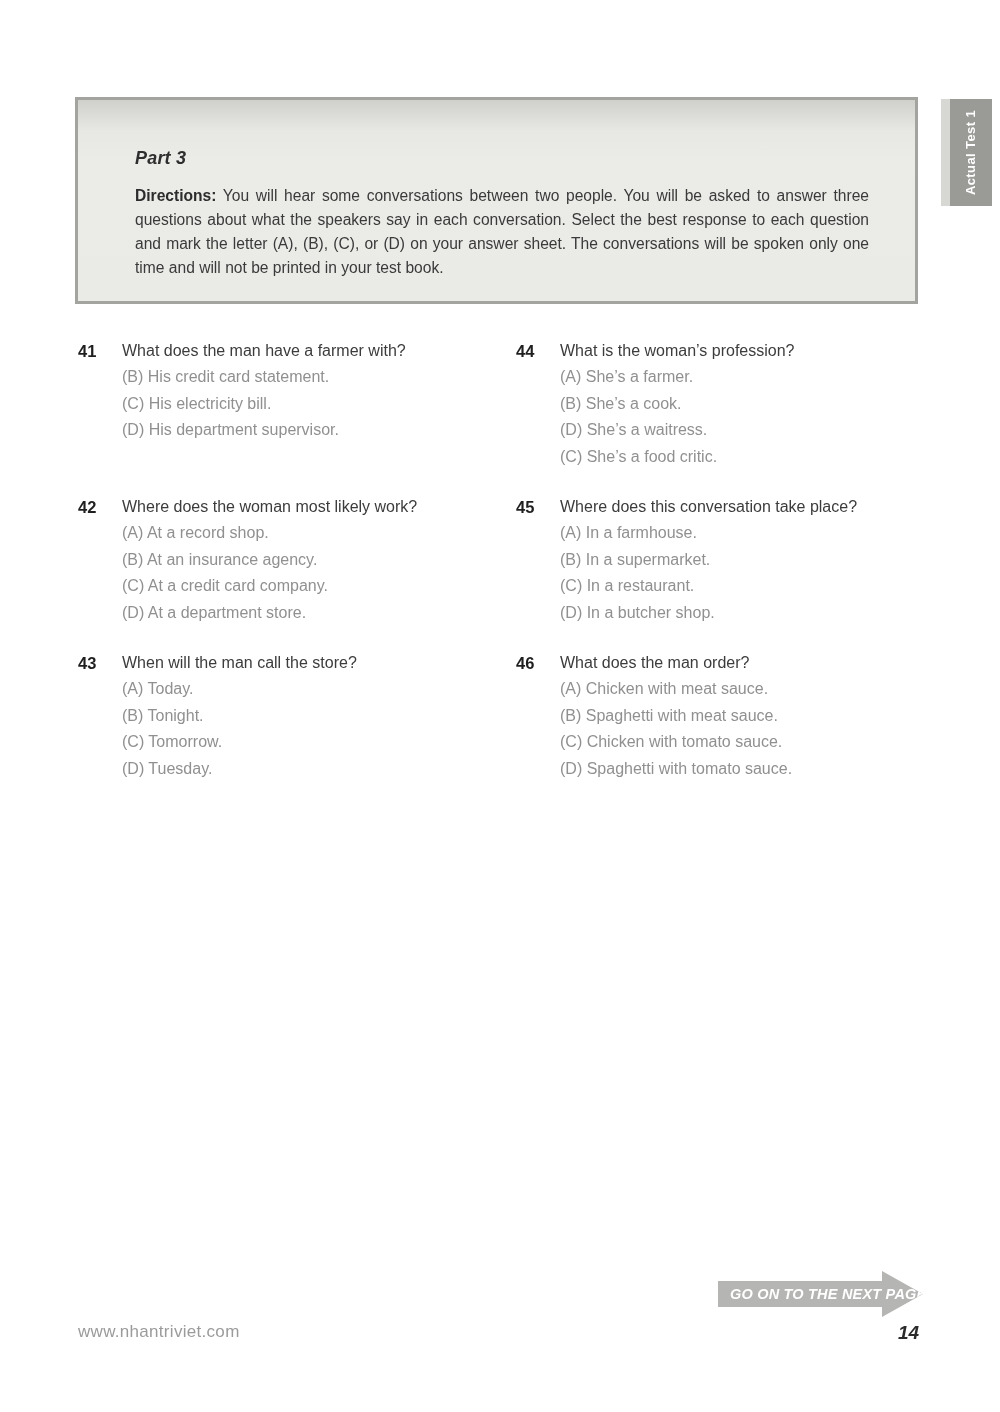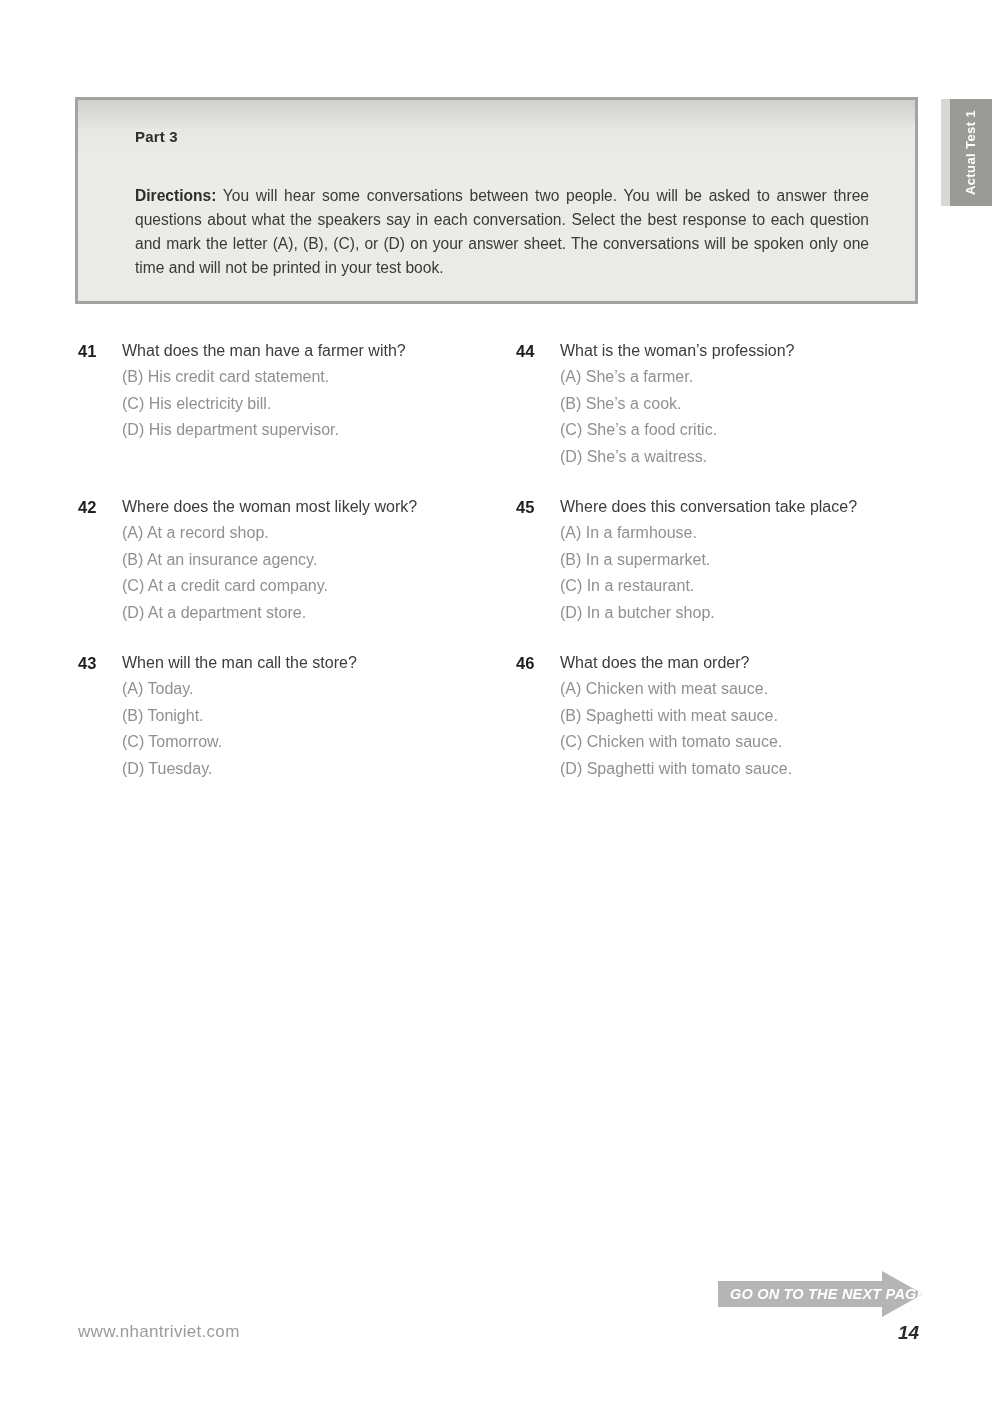--- a/index.html
+++ b/index.html
@@ -16,25 +16,26 @@
   .directions-box {
     position: absolute;
     left: 75px; top: 97px;
     width: 843px; height: 207px;
     box-sizing: border-box;
     border: 3px solid #a3a3a0;
     background: linear-gradient(180deg, #cfcfcc 0px, #e7e7e4 30px, #ebebe8 60px, #eaeae7 100%);
   }
   .part-title {
     position: absolute;
-    left: 57px; top: 28px;
-    font-size: 15px;
+    left: 57px; top: 48px;
+    font-size: 18px;
     font-weight: bold;
     color: #2e2e2e;
     letter-spacing: 0.2px;
+    font-style: italic;
   }
   .directions-para {
     position: absolute;
     left: 57px; top: 68px;
     width: 734px;
     font-size: 15.6px;
     line-height: 24.2px;
     color: #3a3a3a;
     text-align: justify;
   }
@@ -169,22 +170,22 @@
       <div class="opt">(D) Tuesday.</div>
     </div>
   </div>
 
   <div class="q" style="left:516px; top:338px;">
     <div class="qnum">44</div>
     <div class="qbody">
       <div class="qtext">What is the woman’s profession?</div>
       <div class="opt">(A) She’s a farmer.</div>
       <div class="opt">(B) She’s a cook.</div>
+      <div class="opt">(D) She’s a waitress.</div>
       <div class="opt">(C) She’s a food critic.</div>
-      <div class="opt">(D) She’s a waitress.</div>
     </div>
   </div>
 
   <div class="q" style="left:516px; top:494px;">
     <div class="qnum">45</div>
     <div class="qbody">
       <div class="qtext">Where does this conversation take place?</div>
       <div class="opt">(A) In a farmhouse.</div>
       <div class="opt">(B) In a supermarket.</div>
       <div class="opt">(C) In a restaurant.</div>

